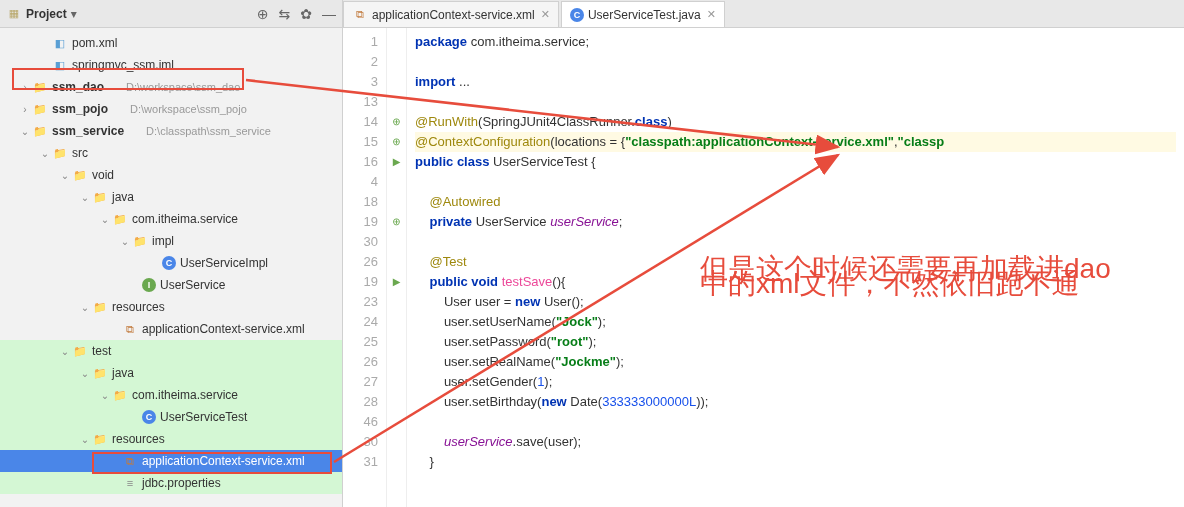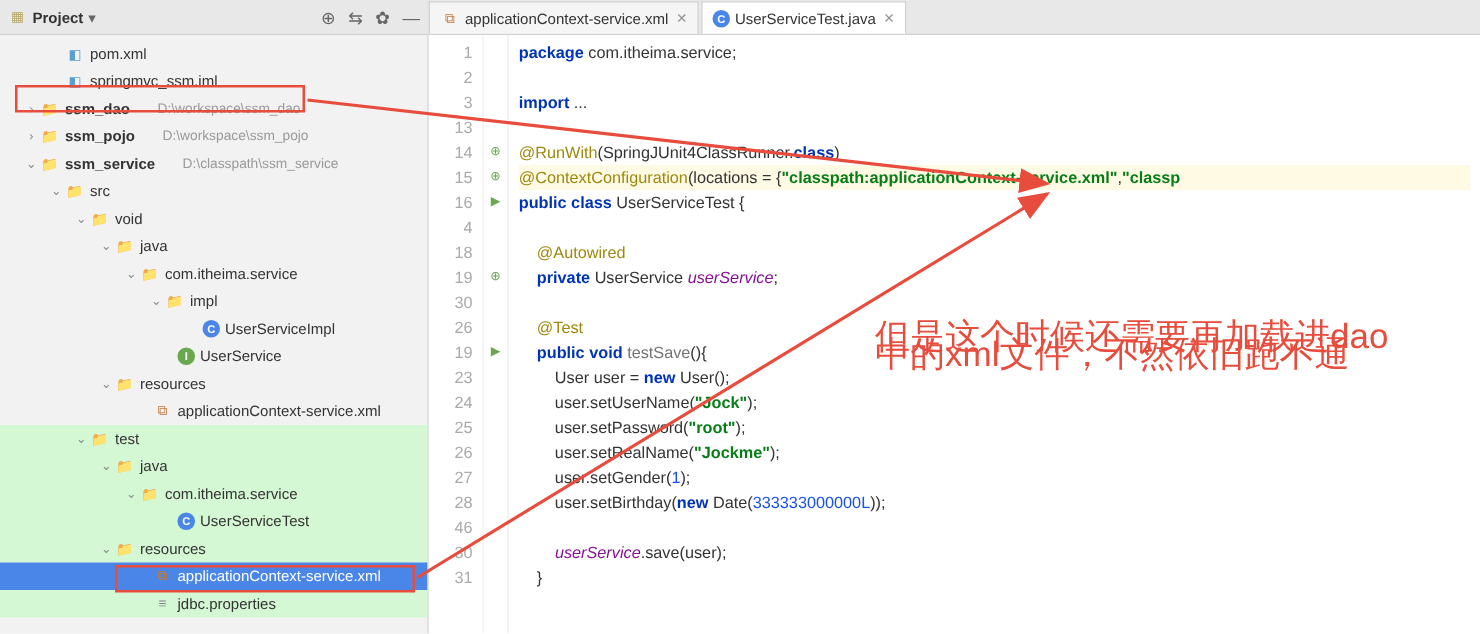--- a/index.html
+++ b/index.html
@@ -38,21 +38,21 @@
 .editor { flex: 1; display: flex; font-family: "JetBrains Mono", Consolas, monospace; font-size: 13px; overflow: hidden; }
 .gutter { width: 44px; background: #fff; border-right: 1px solid #eee; text-align: right; padding: 4px 8px 4px 0; color: #aaa; line-height: 20px; }
 .marker-col { width: 20px; background: #fff; border-right: 1px solid #eee; padding-top: 4px; line-height: 20px; text-align: center; }
 .marker { color: #6aa84f; font-size: 10px; }
 .code { flex: 1; padding: 4px 8px; line-height: 20px; white-space: pre; overflow: hidden; }
 .kw { color: #0033b3; font-weight: bold; }
 .ann { color: #9e880d; }
 .str { color: #067d17; font-weight: bold; }
 .num { color: #1750eb; }
 .id { color: #871094; font-style: italic; }
-.mth { color: #737373; }
+.mth { color: #ec4899; }
 .hl-line { background: #fffae3; display: block; }
 
 .annotation-text { position: absolute; color: #e74c3c; font-size: 28px; font-family: Liberation Sans, sans-serif; pointer-events: none; }
 svg.arrows { position: absolute; top: 0; left: 0; pointer-events: none; }
 </style>
 </head>
 <body>
 
 <div class="container">
   <div class="sidebar">

